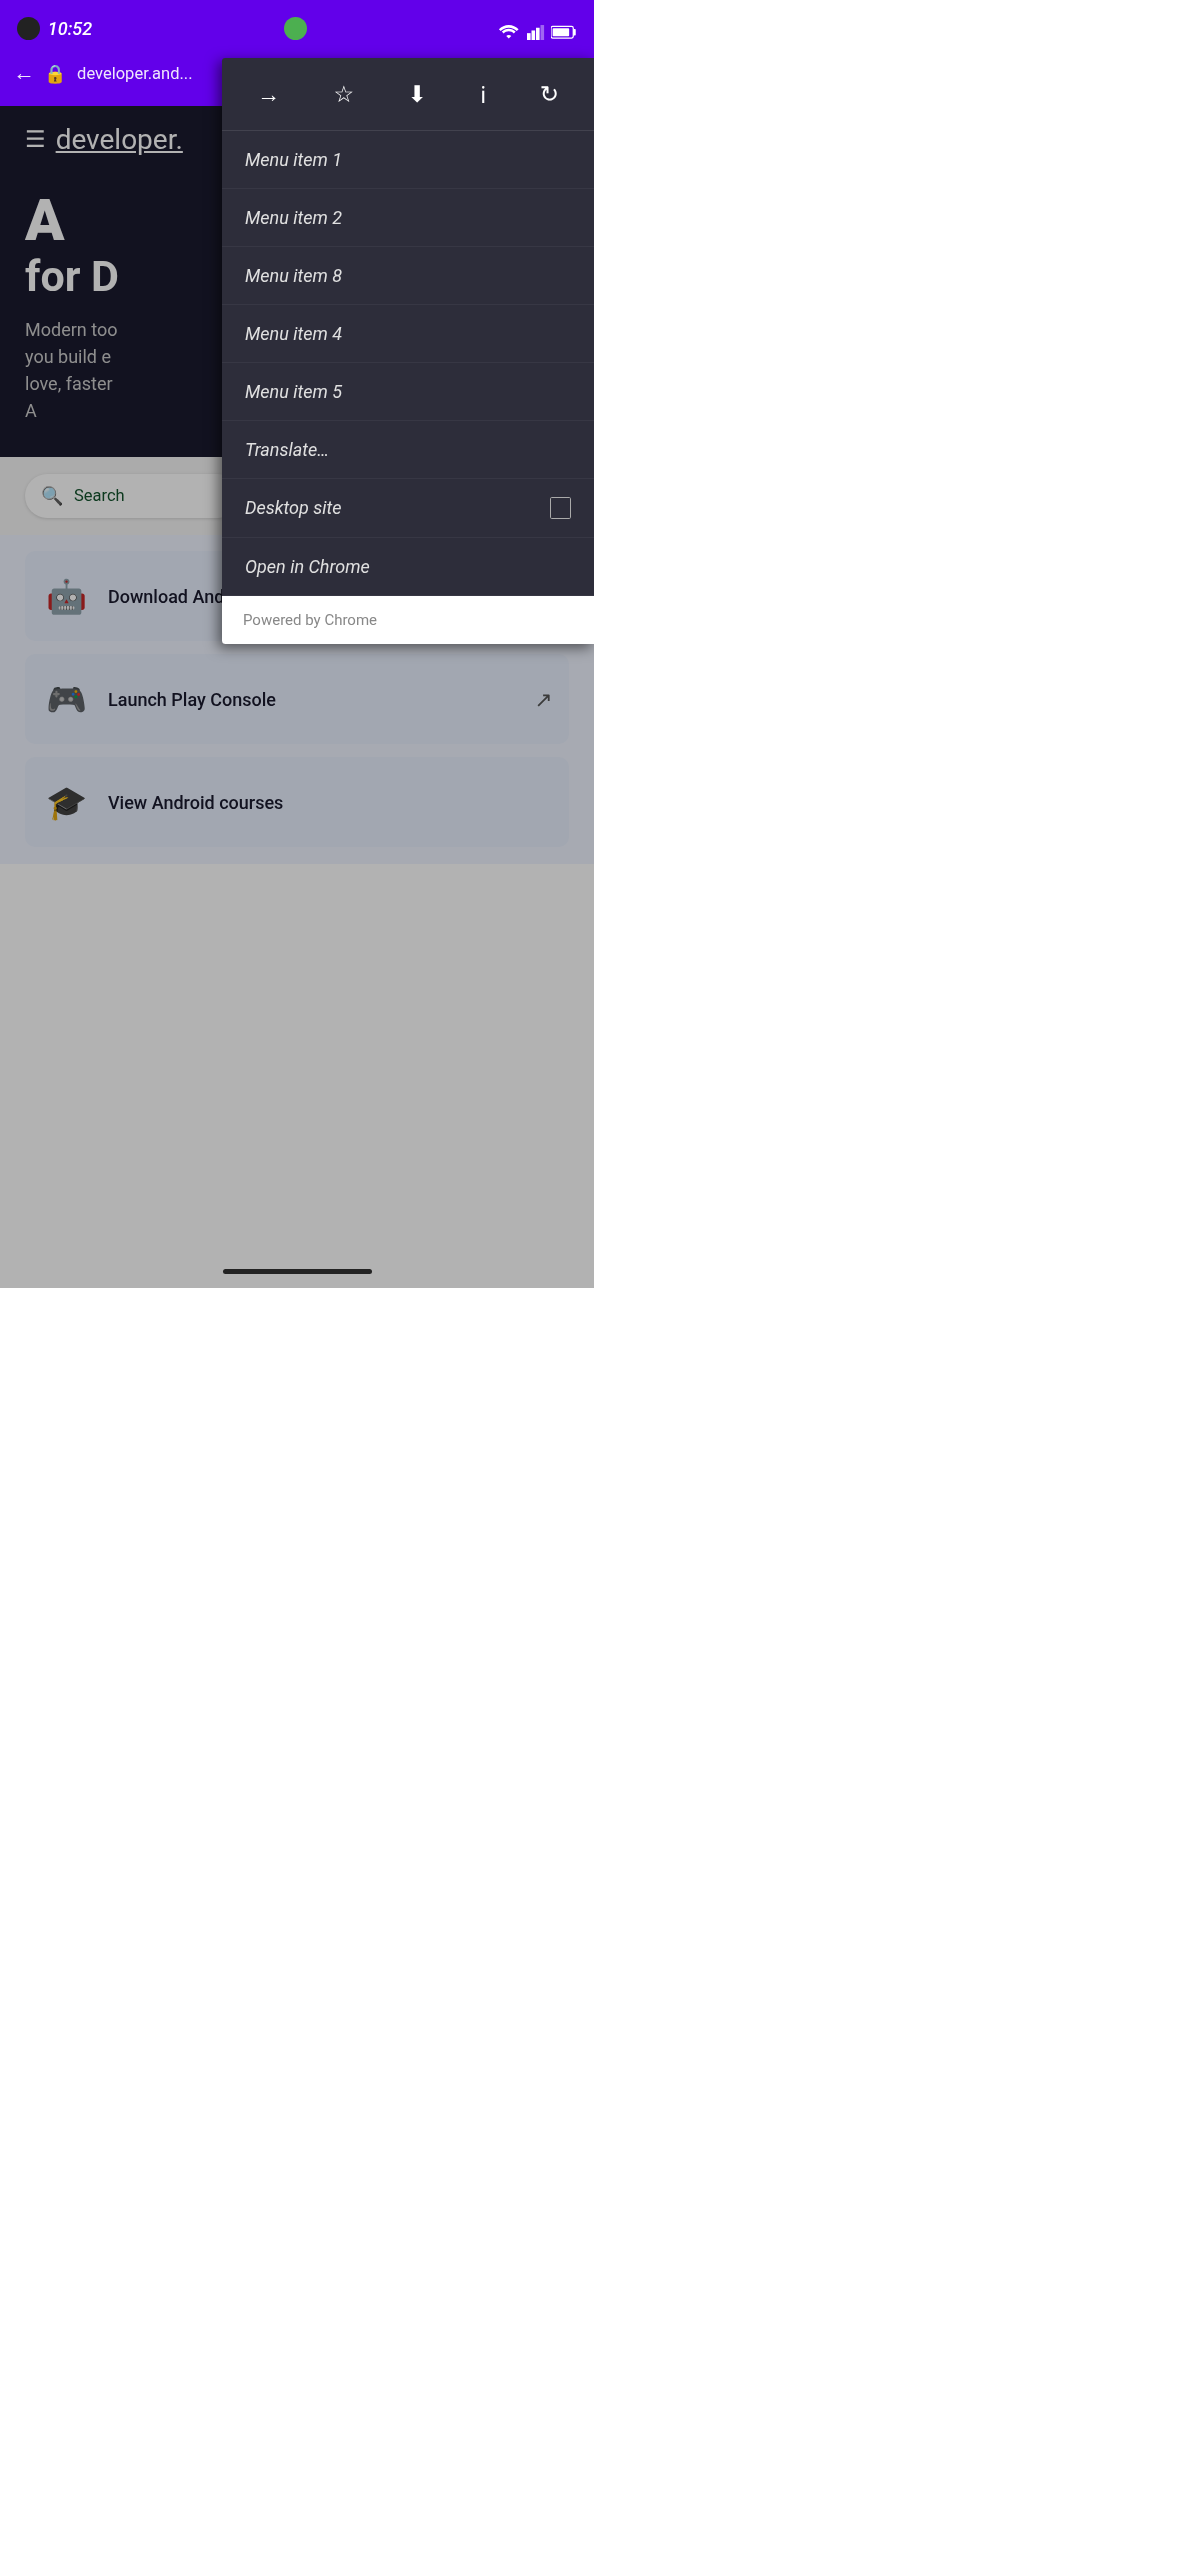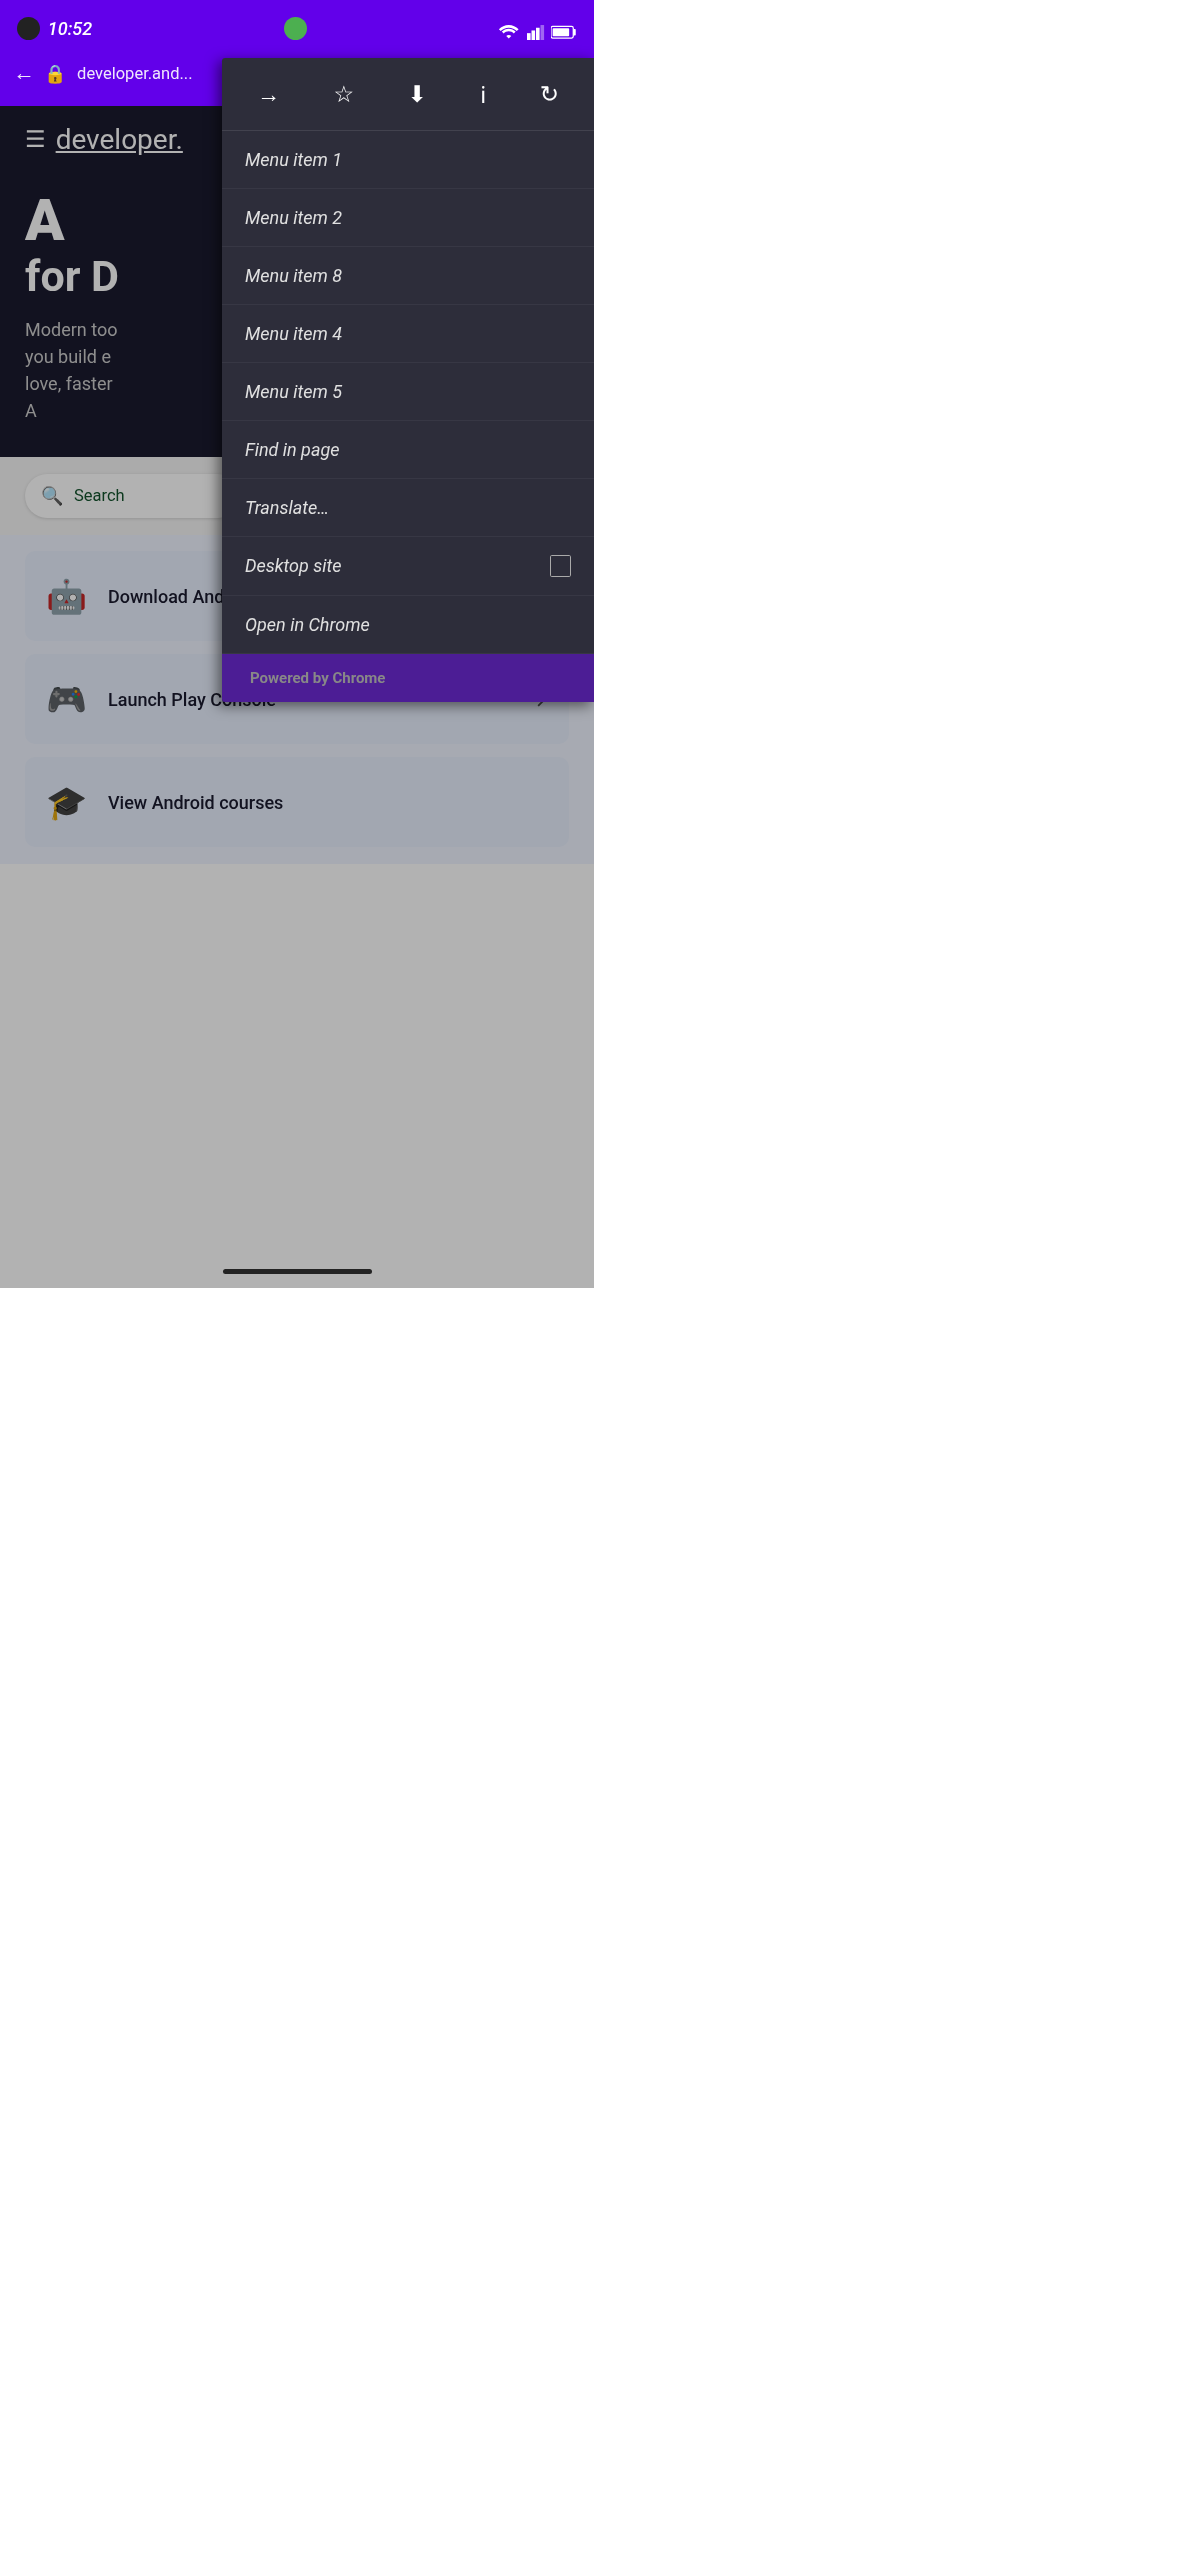--- a/index.html
+++ b/index.html
@@ -258,25 +258,24 @@
     }
     .menu-item-checkbox {
       width: 21.5px;
       height: 21.5px;
       border: 1.7px solid #aaa;
       border-radius: 1.7px;
     }
 
     
     .menu-footer {
-      padding: 15px 28px;
+      padding: 15px 21px;
       color: #888;
       font-size: 15px;
-      background: #4c1d95;
-      font-weight: bold;
+      background: #ffffff;
     }
 
     
     .bottom-bar {
       position: absolute;
       bottom: 0;
       width: 100%;
       height: 33px;
       background: #fff;
       display: flex;
@@ -396,23 +395,20 @@
   <div class="menu-item">
     <span>Menu item 8</span>
   </div>
   <div class="menu-item">
     <span>Menu item 4</span>
   </div>
   <div class="menu-item">
     <span>Menu item 5</span>
   </div>
   <div class="menu-item">
-    <span>Find in page</span>
-  </div>
-  <div class="menu-item">
     <span>Translate…</span>
   </div>
   <div class="menu-item">
     <span>Desktop site</span>
     <div class="menu-item-checkbox"></div>
   </div>
   <div class="menu-item">
     <span>Open in Chrome</span>
   </div>
 

